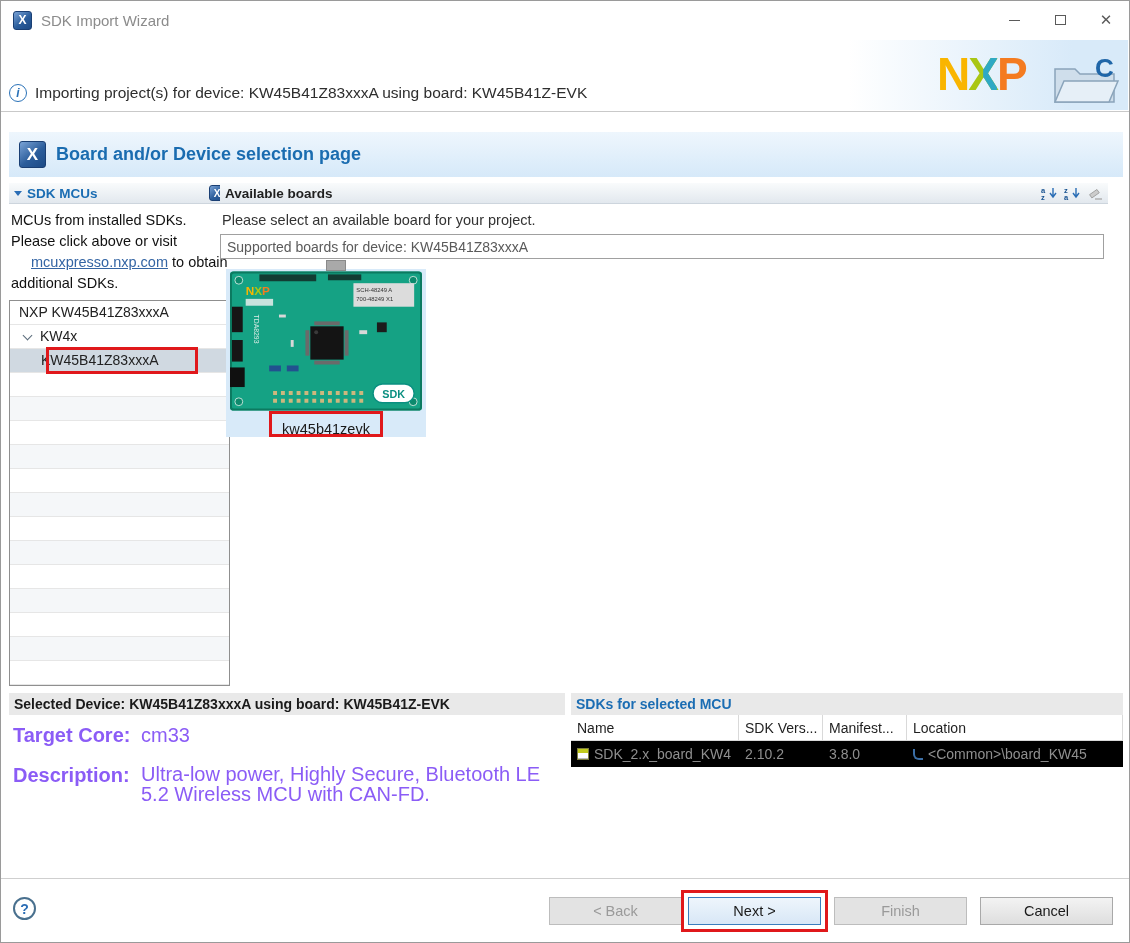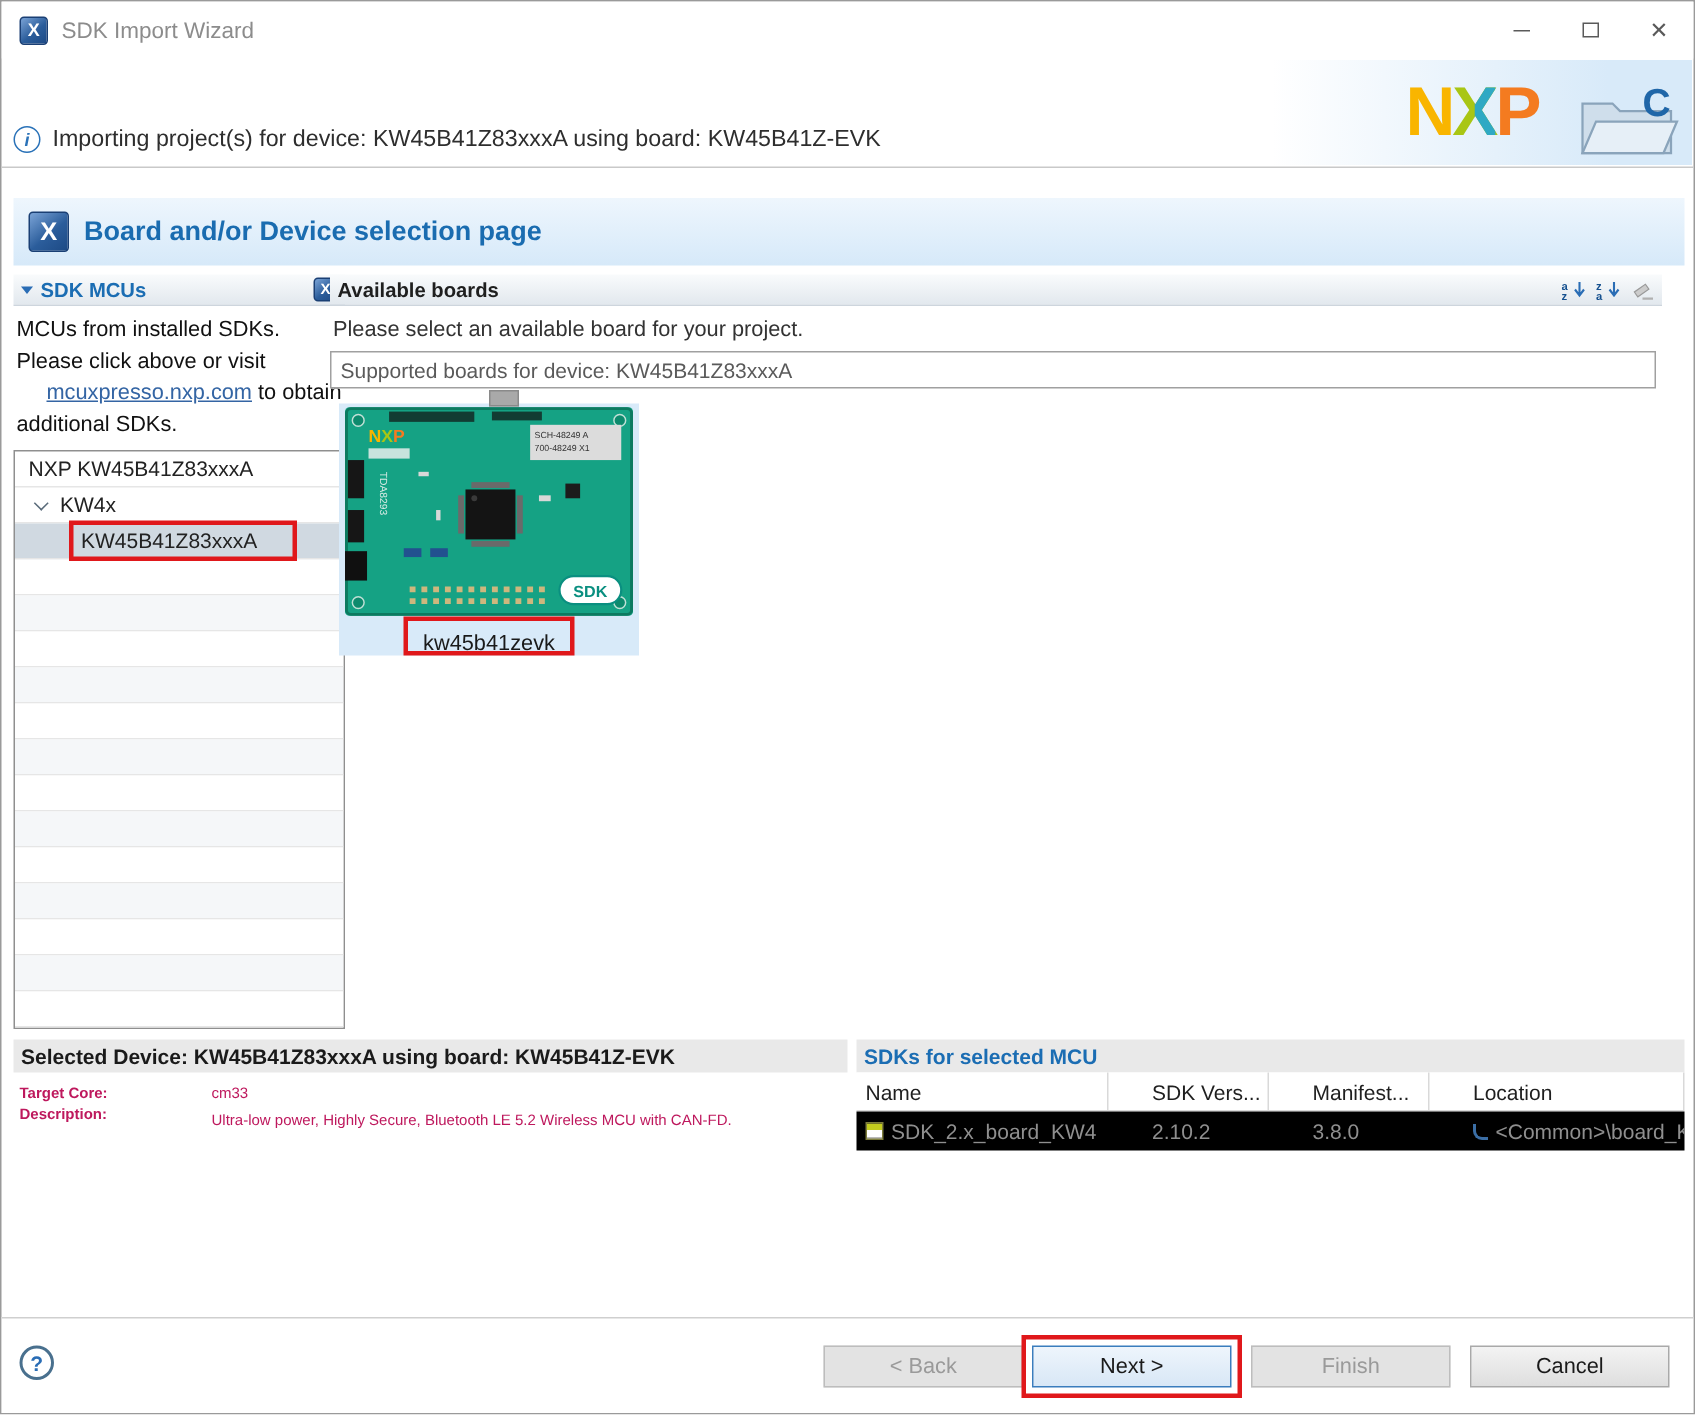--- a/index.html
+++ b/index.html
@@ -63,21 +63,21 @@
   .mcu-desc { margin:6px 0 6px 2px; font-size:14.5px; line-height:21px; color:#111; width:219px; }
   .link { color:#3465a4; text-decoration:underline; cursor:pointer;margin-left:20px; }
   .treebox { border:1px solid #8f8f8f; height:386px; background:#fff; overflow:hidden; }
   .trow { height:24px; line-height:23px; font-size:14px; color:#222;
           border-bottom:1px solid #e6e6e6; position:relative; white-space:nowrap; }
   .t-root { padding-left:9px; }
   .t-group { padding-left:30px; }
   .chev { position:absolute; left:14px; top:7px; width:7px; height:7px;
           border-right:1.8px solid #5a6b7a; border-bottom:1.8px solid #5a6b7a;
           transform:rotate(45deg); }
-  .t-sel { padding-left:44px; background:#d0d9e1; }
+  .t-sel { padding-left:31px; background:#d0d9e1; }
   .trow.fa { background:#fff; }
   .trow.fb { background:#f5f7f9; }
 
   
   .anno { position:absolute; border:3px solid #e0181b; pointer-events:none; z-index:5; }
   .a-tree { left:36px; top:-2px; width:152px; height:27px; }
   .a-label { left:50%; top:50%; transform:translate(-50%,-50%); width:114px; height:26px; }
   .a-next { inset:-7px; }
 
   
@@ -97,27 +97,27 @@
   .board-label-wrap { position:relative; height:26px; display:flex; align-items:flex-end;
                       justify-content:center; }
   .board-label { font-size:14.5px; color:#1a1a1a; }
 
   
   .secbar { height:22px; line-height:22px; background:#e9e9e9; font-size:14px;
             font-weight:bold; padding-left:5px; white-space:nowrap; overflow:hidden; }
   .secbar.dark { color:#1a1a1a; }
   .secbar.blue { color:#1b6db3; }
   .seldev { position:absolute; top:692px; left:8px; width:556px; }
-  .dev-grid { display:grid; grid-template-columns:128px 1fr; row-gap:3px;
-              padding:9px 0 0 4px; font-size:10px; color:#be185d; }
+  .dev-grid { display:grid; grid-template-columns:128px 1fr; row-gap:17px;
+              padding:9px 0 0 4px; font-size:20px; color:#8b5cf6; }
   .dev-label { font-weight:bold; }
   .dev-value.desc { max-width:404px; line-height:20px; }
 
   .sdkpanel { position:absolute; top:692px; left:570px; width:552px; }
-  .srow { display:flex; height:26px; align-items:center;gap:23px; }
+  .srow { display:flex; height:26px; align-items:center; }
   .shead { border-bottom:1px solid #d9d9d9; background:#fff; }
   .scell { padding-left:6px; font-size:14px; overflow:hidden; white-space:nowrap;
            display:flex; align-items:center; gap:5px; height:100%; }
   .shead .scell { border-right:1px solid #d9d9d9; color:#1f1f1f; }
   .c-name { width:168px; } .c-ver { width:84px; } .c-man { width:84px; } .c-loc { flex:1; }
   .sdata { background:#000000; color:#8f8f8f; }
   .sdk-icon { display:inline-block; width:12px; height:12px; border:1px solid #7d7d3c;
               background:linear-gradient(180deg,#c3cc1e 0 4px,#fff 4px);
               box-shadow:inset 0 -4px 0 -3px #bbb; flex:none; }
   .loc-icon { display:inline-block; width:10px; height:11px;

